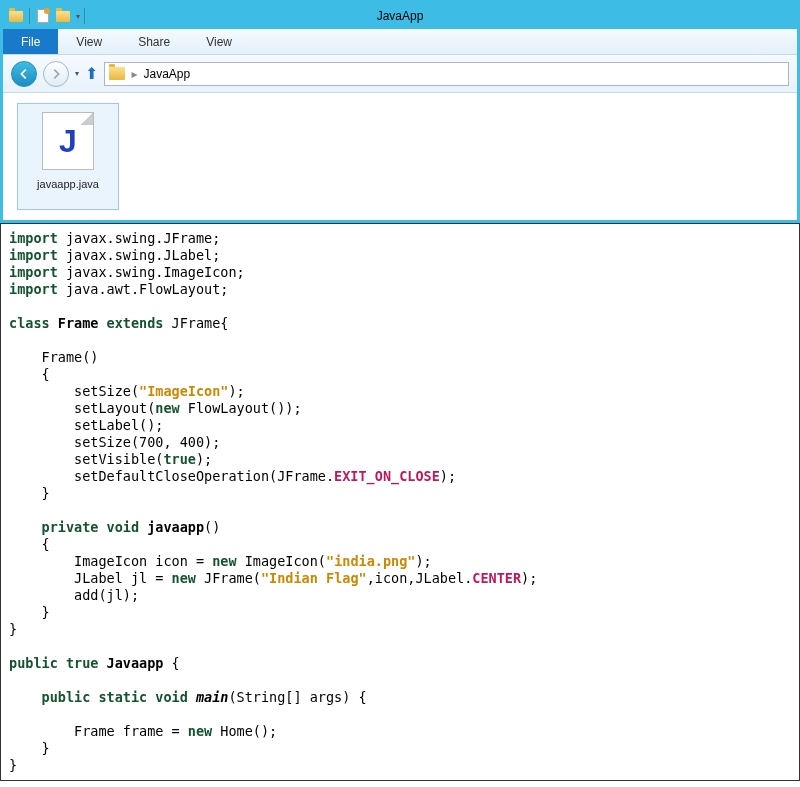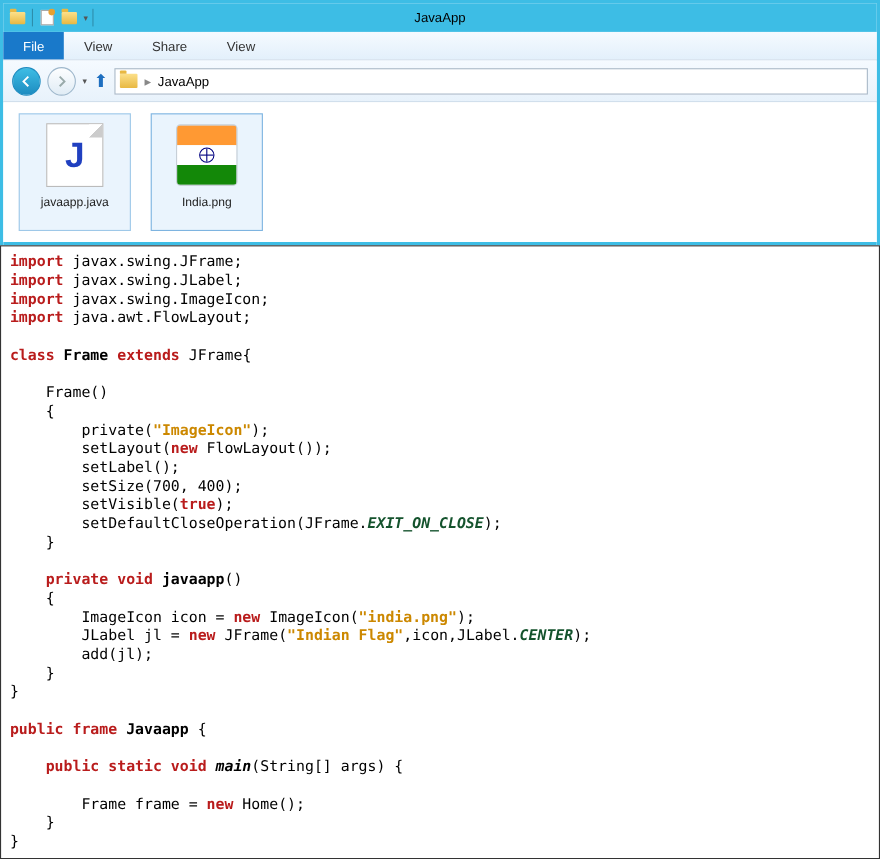--- a/index.html
+++ b/index.html
@@ -45,24 +45,24 @@
   .flag-white { background:#fff; display:flex; align-items:center; justify-content:center;}
   .flag-green { background:#138808;}
   .chakra { width:14px; height:14px; border:1.5px solid #000080; border-radius:50%; position:relative;}
   .chakra::before, .chakra::after { content:""; position:absolute; background:#000080;}
   .chakra::before { width:100%; height:1px; top:50%; left:0; transform:translateY(-50%);}
   .chakra::after { width:1px; height:100%; left:50%; top:0; transform:translateX(-50%);}
   .file-label { font-size:11px; color:#222; text-align:center; padding-top:2px;}
   
   
   .code-panel { border: 1px solid #333; padding: 6px 8px; font-family: "Lucida Console", Consolas, monospace; font-size: 13.5px; line-height: 17px; white-space: pre; color: #000; overflow:hidden;}
-  .kw { color: #b91c1c; font-weight: bold;}
+  .kw { color: #14532d; font-weight: bold;}
   .str { color: #cc8800; font-weight: bold;}
   .bold { font-weight: bold; margin-top: 47px; }
-  .const { color: #14532d; font-style: italic; font-weight:bold;}
+  .const { color: #be185d; font-weight:bold;}
   .recent-chevron { font-size:8px; color:#555;}
 </style>
 </head>
 <body>
 
 <div class="explorer">
   <div class="titlebar">
     <div class="qat">
       <div class="qat-icon">
           <div class="folder-mini"></div>
@@ -106,59 +106,47 @@
   </div>
   <div class="content">
     <div class="file-item inactive">
       <div class="thumb">
         <div class="java-thumb">
             <span class="java-j">J</span>
           </div>
       </div>
       <div class="file-label">javaapp.java</div>
     </div>
-    <div class="file-item">
-      <div class="thumb">
-        <div class="india-flag">
-          <div class="flag-stripe flag-orange"></div>
-          <div class="flag-stripe flag-white">
-              <div class="chakra"></div>
-            </div>
-          <div class="flag-stripe flag-green"></div>
-        </div>
-      </div>
-      <div class="file-label">India.png</div>
-    </div>
   </div>
 </div>
 
 <div class="code-panel"><span class="kw">import</span><span> javax.swing.JFrame;</span>
 <span class="kw">import</span><span> javax.swing.JLabel;</span>
 <span class="kw">import</span><span> javax.swing.ImageIcon;</span>
 <span class="kw">import</span><span> java.awt.FlowLayout;</span>
 
 <span class="kw">class</span><span class="bold"> Frame </span><span class="kw">extends</span><span> JFrame{</span>
 
 <span>    Frame()</span>
 <span>    {</span>
-<span>        private(</span><span class="str">"ImageIcon"</span><span>);</span>
+<span>        setSize(</span><span class="str">"ImageIcon"</span><span>);</span>
 <span>        setLayout(</span><span class="kw">new</span><span> FlowLayout());</span>
 <span>        setLabel();</span>
 <span>        setSize(700, 400);</span>
 <span>        setVisible(</span><span class="kw">true</span><span>);</span>
 <span>        setDefaultCloseOperation(JFrame.</span><span class="const">EXIT_ON_CLOSE</span><span>);</span>
 <span>    }</span>
 
 <span class="kw">    private void</span><span class="bold"> javaapp</span><span>()</span>
 <span>    {</span>
 <span>        ImageIcon icon = </span><span class="kw">new</span><span> ImageIcon(</span><span class="str">"india.png"</span><span>);</span>
 <span>        JLabel jl = </span><span class="kw">new</span><span> JFrame(</span><span class="str">"Indian Flag"</span><span>,icon,JLabel.</span><span class="const">CENTER</span><span>);</span>
 <span>        add(jl);</span>
 <span>    }</span>
 <span>}</span>
 
-<span class="kw">public frame</span><span class="bold"> Javaapp </span><span>{</span>
+<span class="kw">public true</span><span class="bold"> Javaapp </span><span>{</span>
 
 <span class="kw">    public static void </span><span class="bold" style="font-style:italic">main</span><span>(String[] args) {</span>
 
 <span>        Frame frame = </span><span class="kw">new</span><span> Home();</span>
 <span>    }</span>
 <span>}</span></div>
 
 </body></html>

